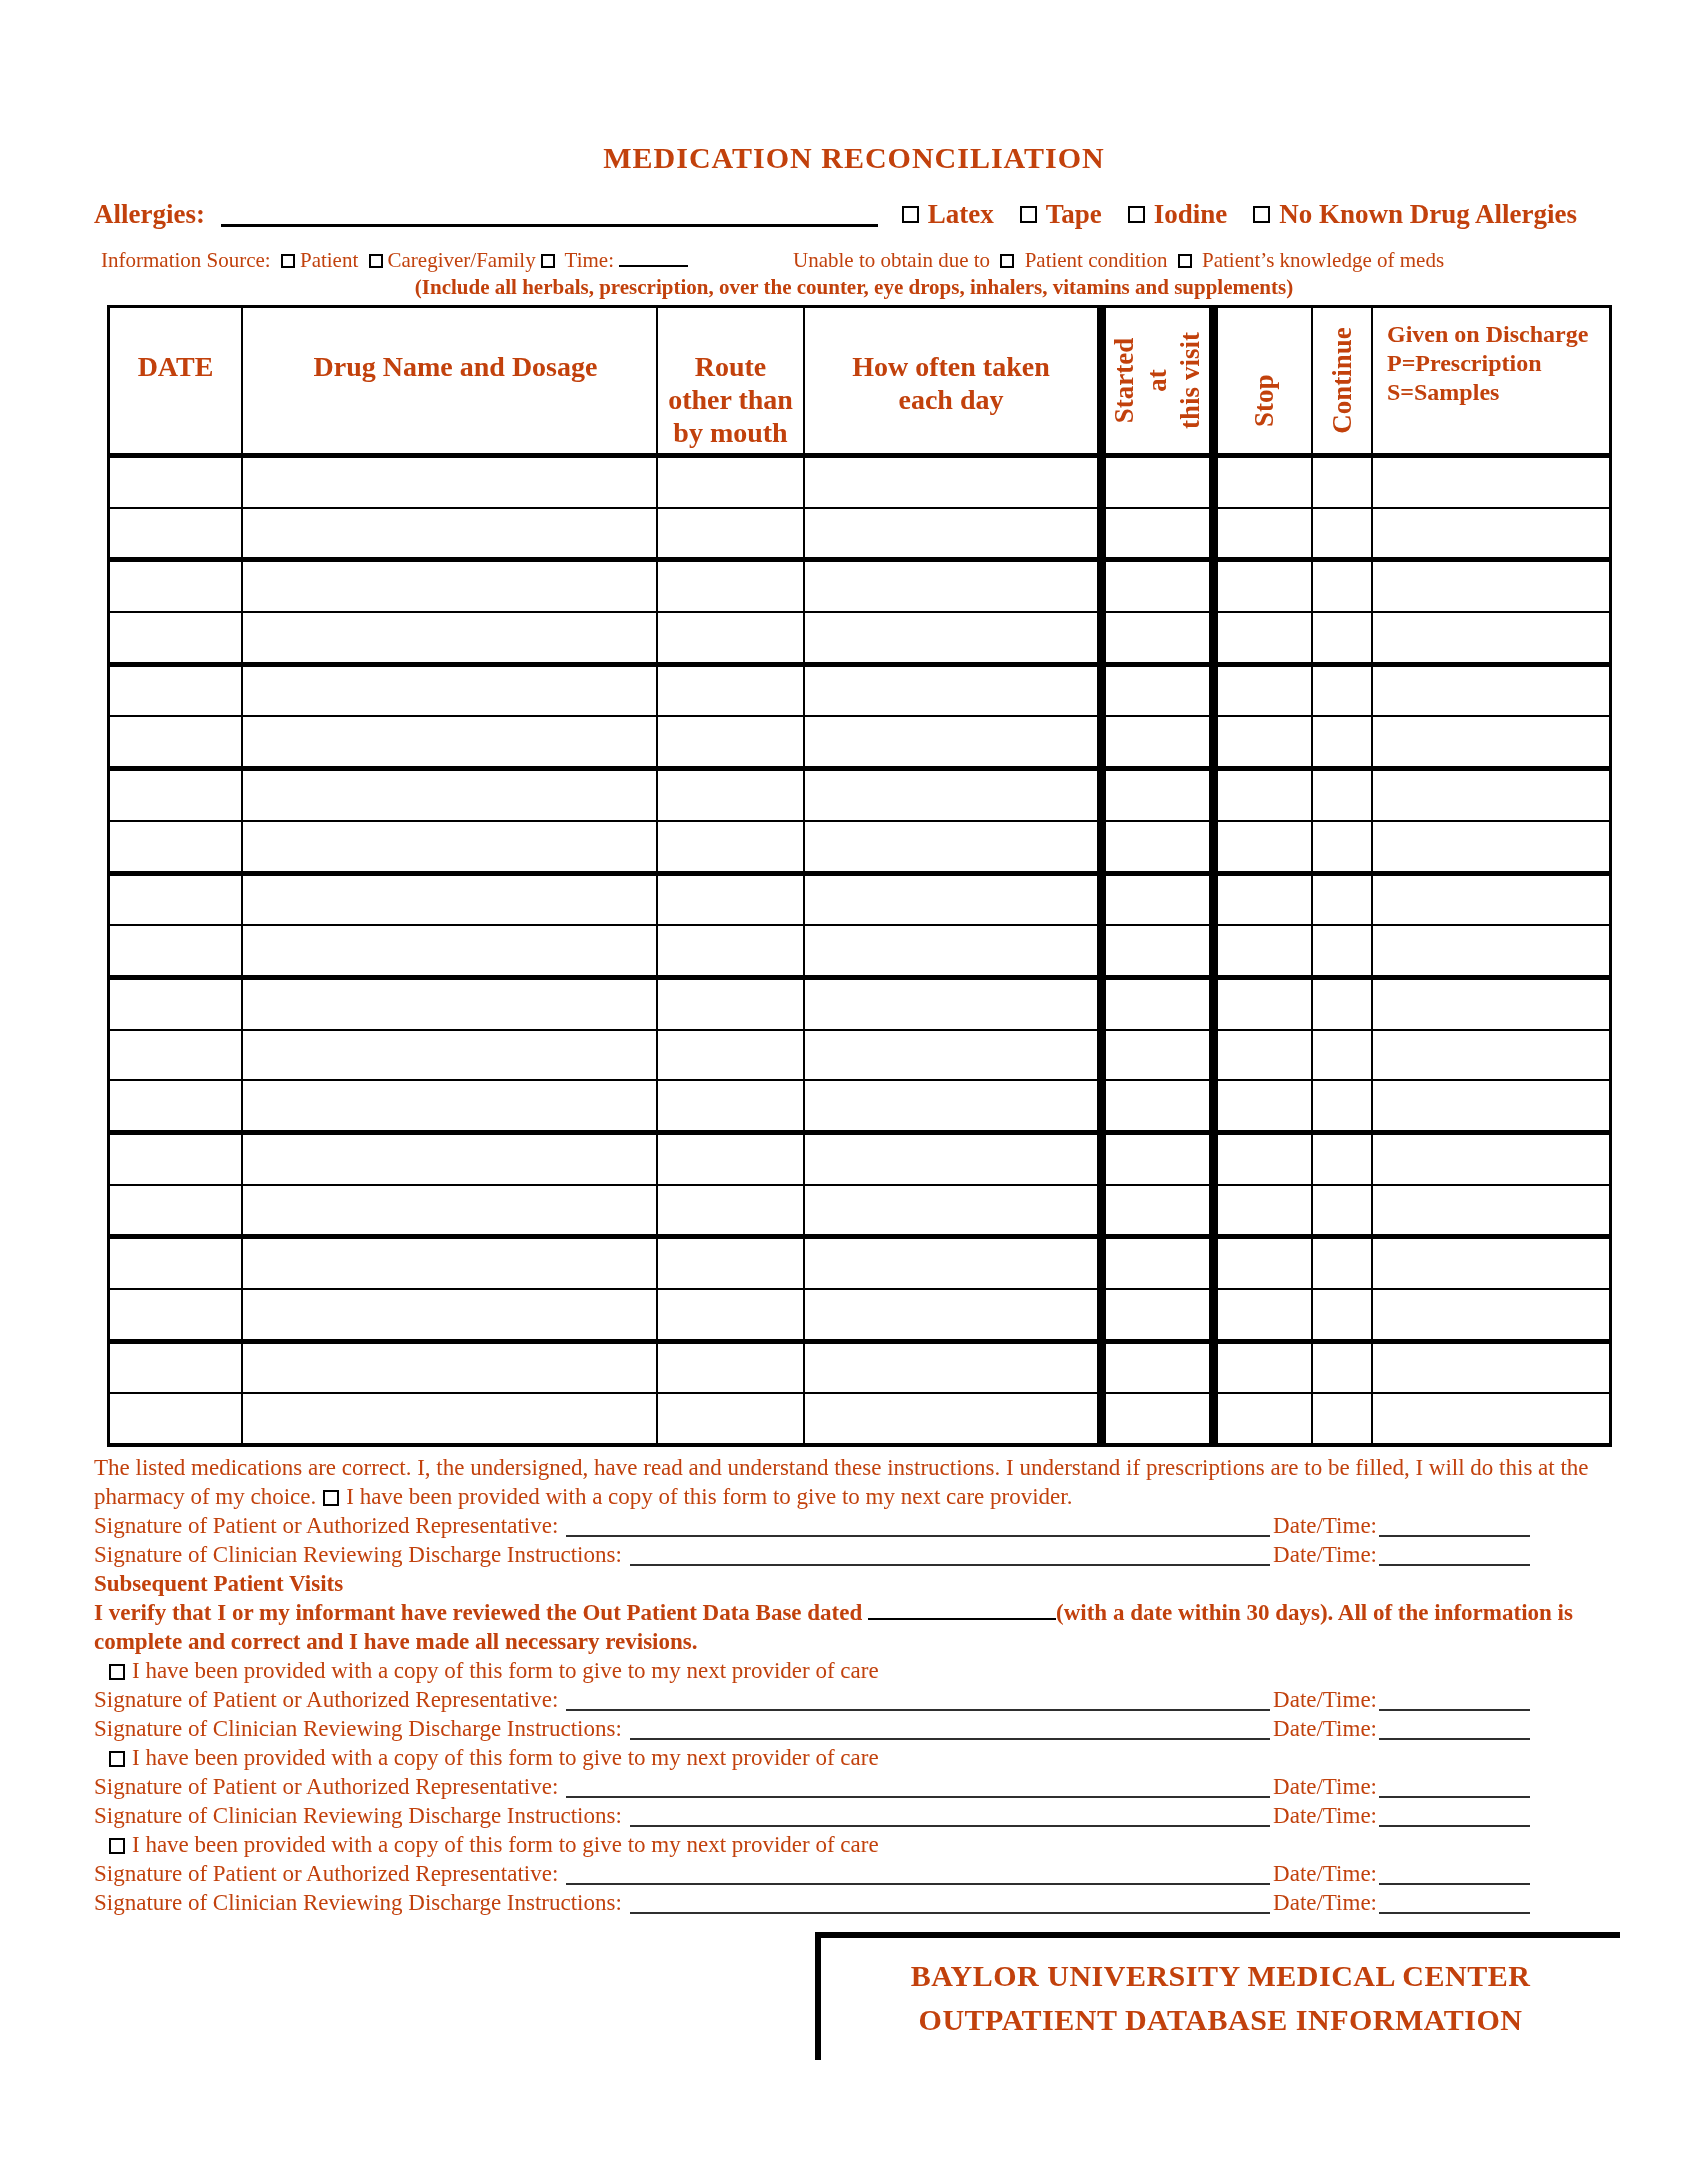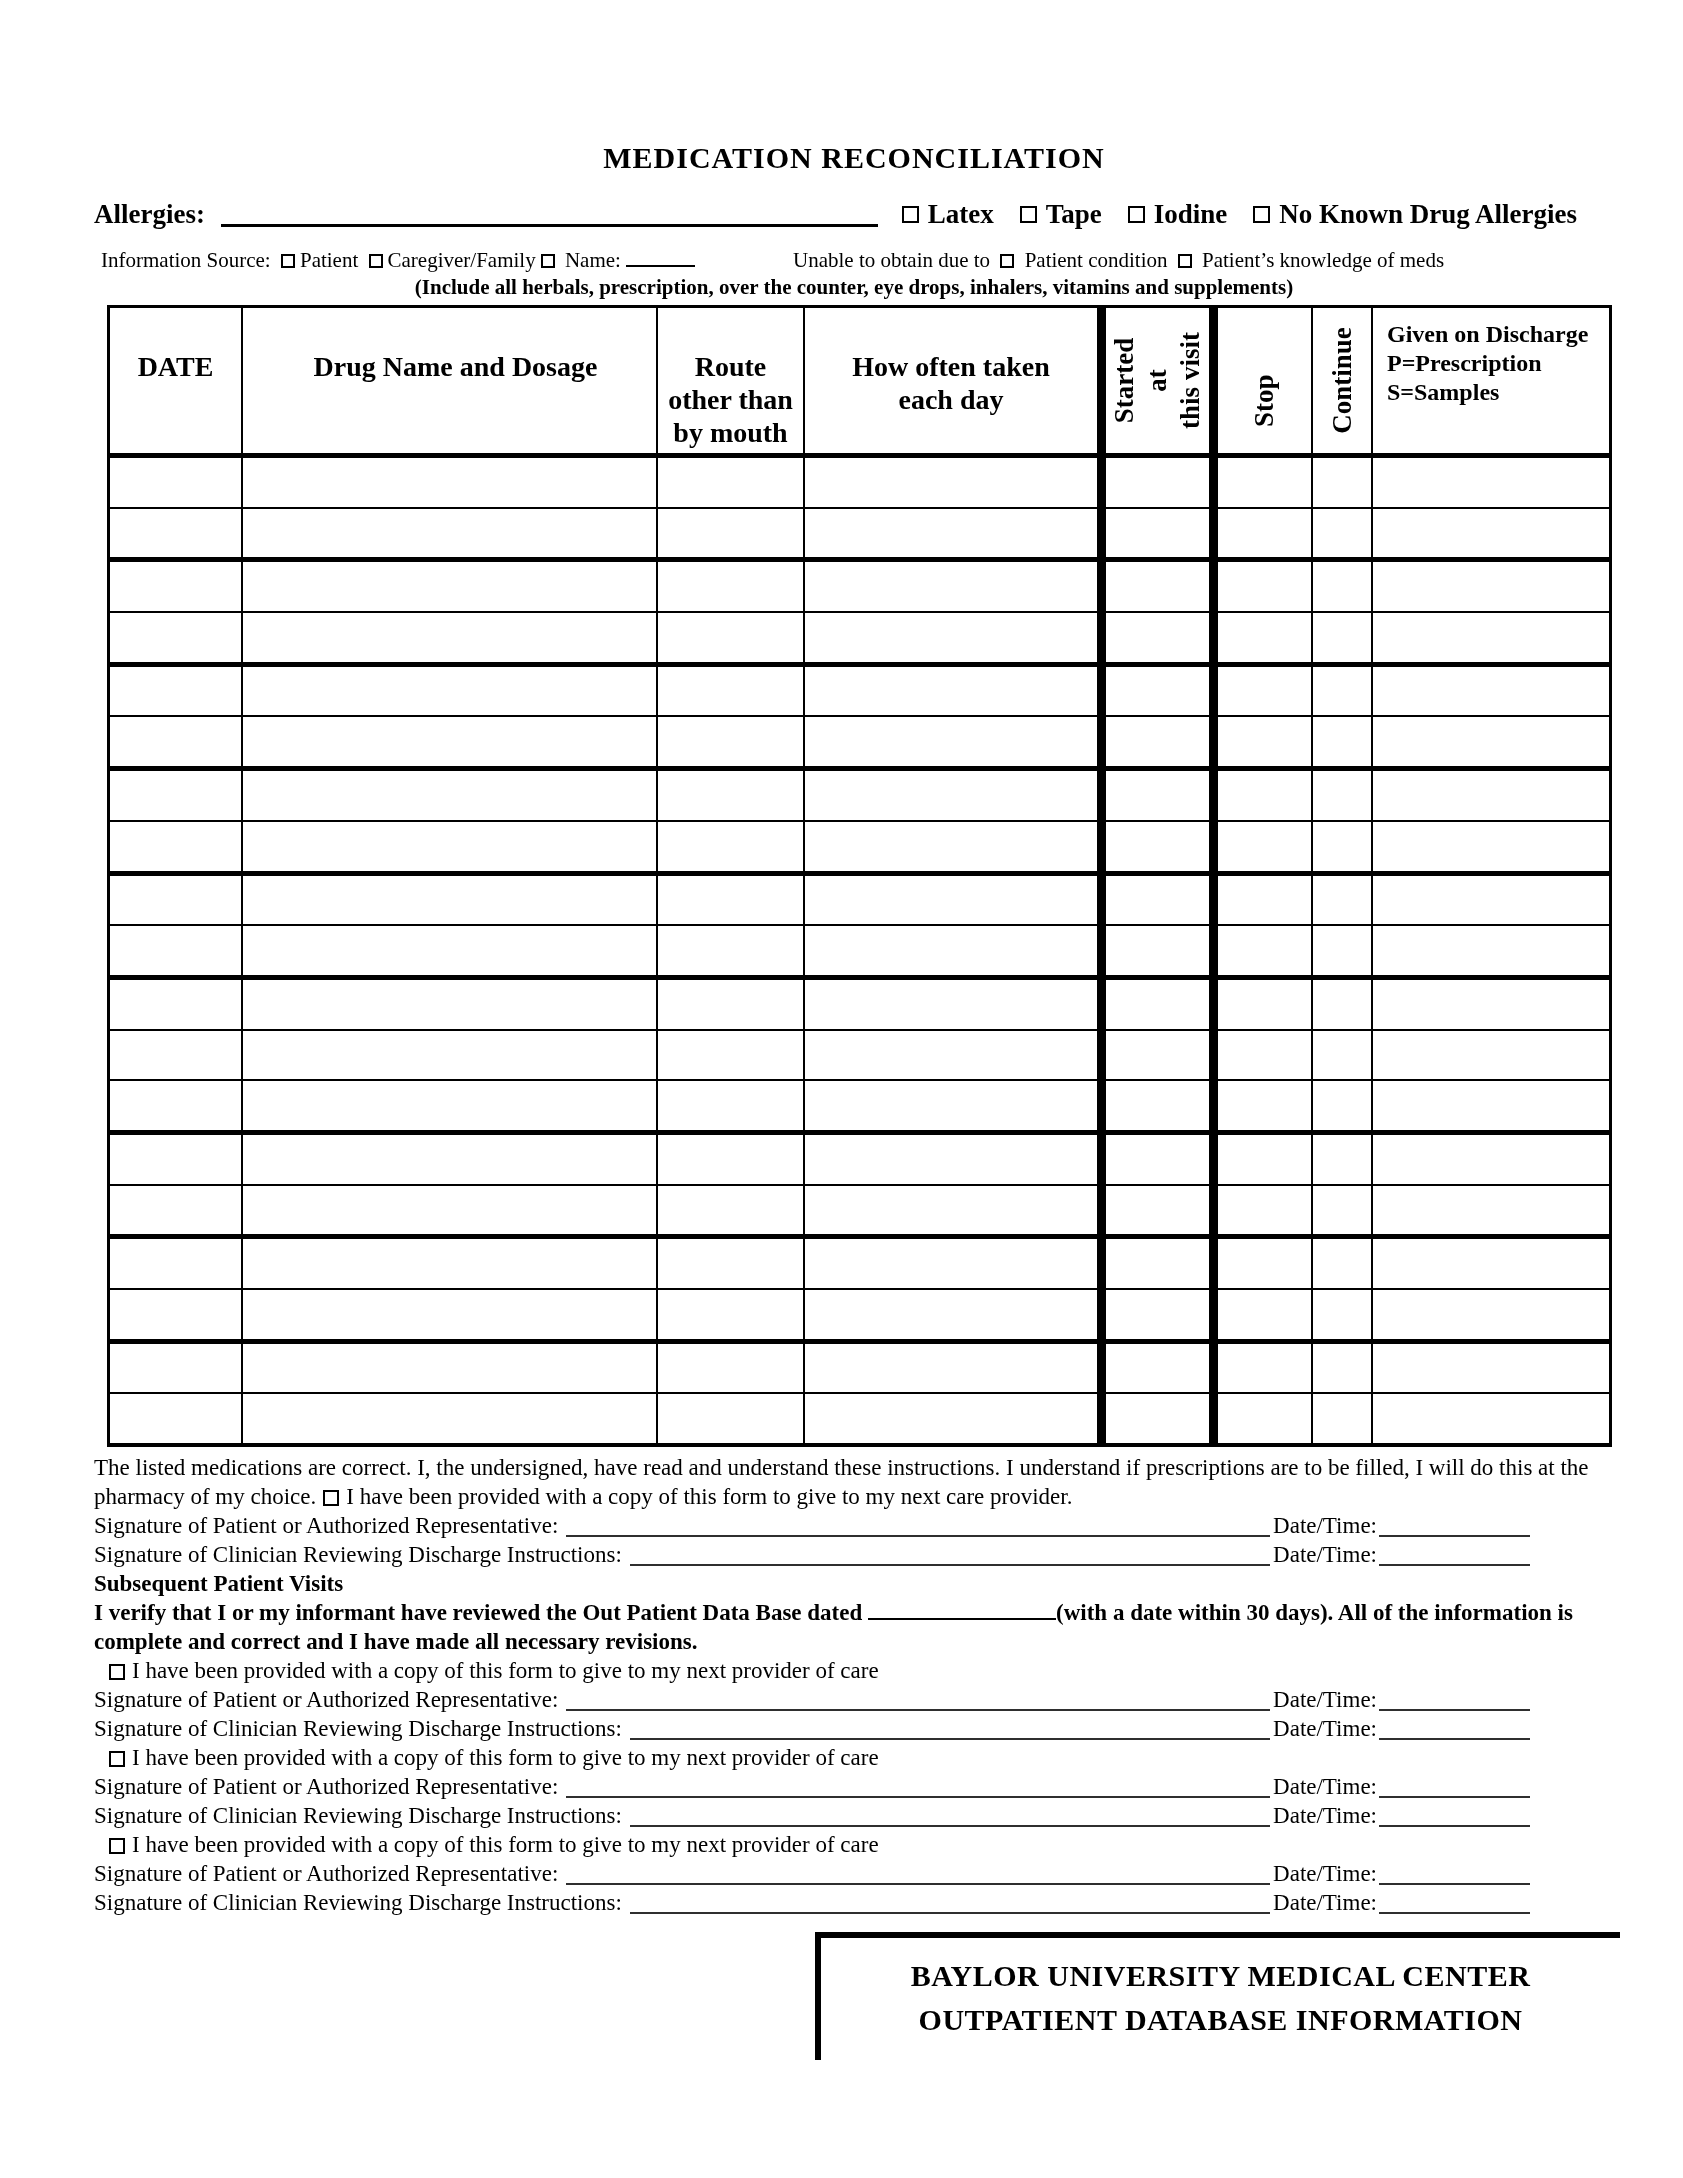--- a/index.html
+++ b/index.html
@@ -1,18 +1,18 @@
 <!DOCTYPE html>
 <html><head>
 <meta charset="utf-8">
 <style>
   html,body { margin:0; padding:0; background:#888; }
   .page {
     position:relative; width:1683px; height:2178px; background:#ffffff;
-    font-family:"Liberation Serif","DejaVu Serif",serif; color:#000000;
+    font-family:"Liberation Serif","DejaVu Serif",serif; color:#c2410c;
     margin:0 auto; overflow:hidden;
   }
   .bold { font-weight:bold; }
 
   
   .title {
     position:absolute; top:141px; left:94px; width:1520px;
     text-align:center; font-size:30px; font-weight:bold; letter-spacing:1px;
   }
   .allergy-row {
@@ -127,21 +127,21 @@
         <span>No Known Drug Allergies</span>
       </span>
     </span>
   </div>
 
   <div class="info-row">
     <span class="info-left">
       <span>Information Source:</span>
       <span class="cb cb15"></span><span>Patient</span>
       <span class="cb cb15"></span><span>Caregiver/Family</span><span class="cb cb15"></span>
-      <span>Name:</span>
+      <span>Time:</span>
       <span class="other-line"></span>
     </span>
     <span class="info-right">
       <span>Unable to obtain due to</span>
       <span class="cb cb15"></span>
       <span>Patient condition</span>
       <span class="cb cb15"></span>
       <span>Patient’s knowledge of meds</span>
     </span>
   </div>

